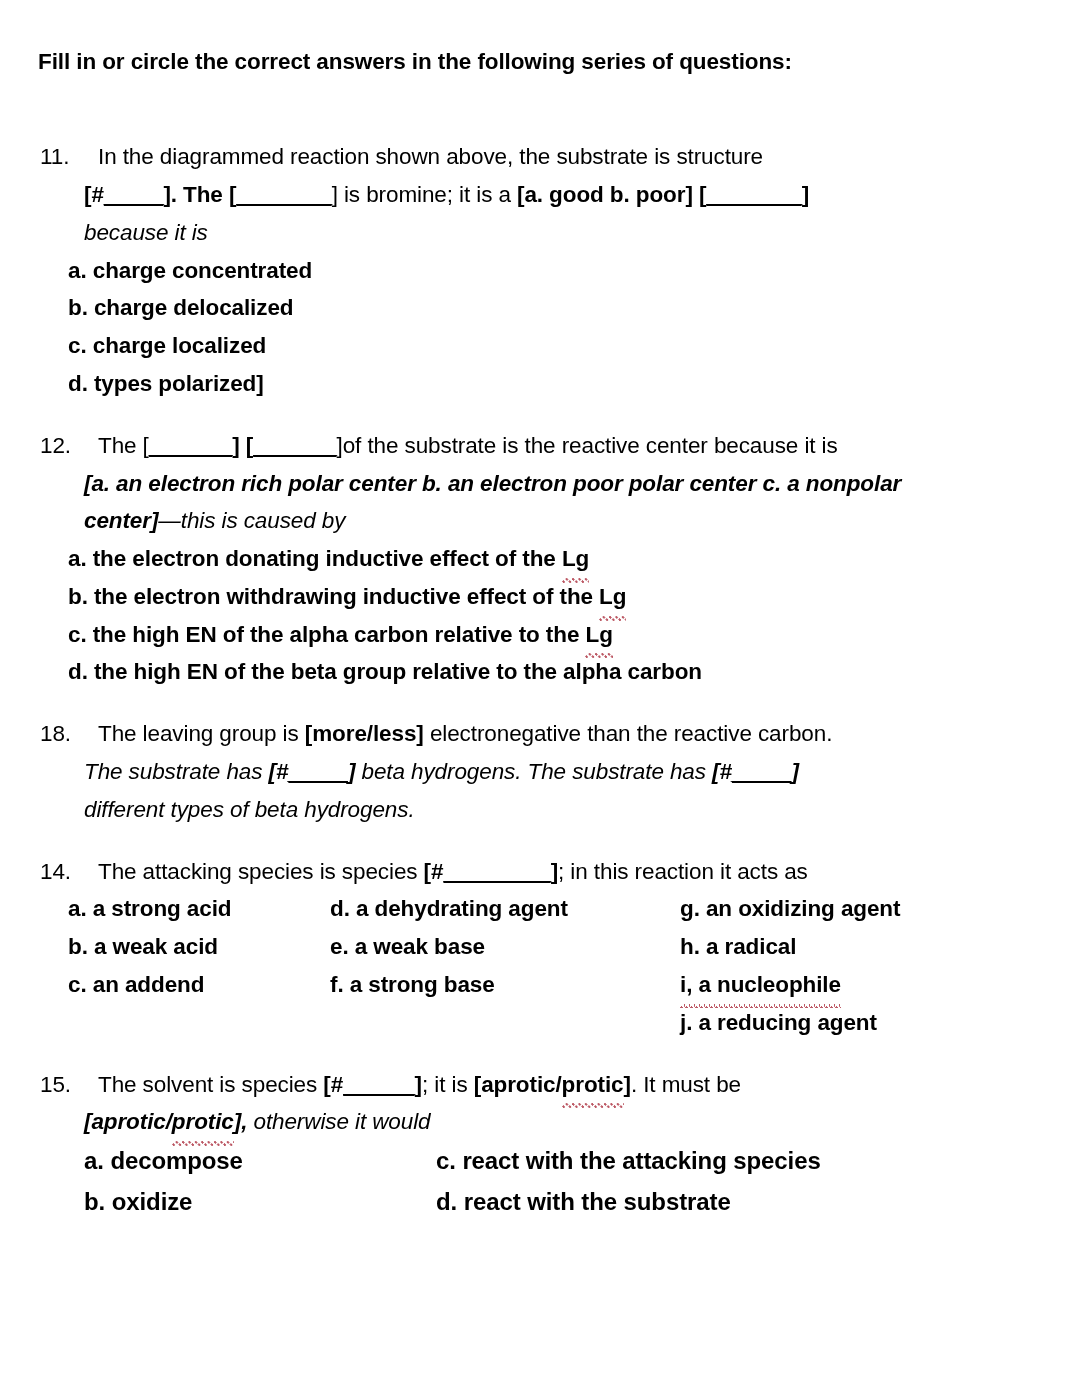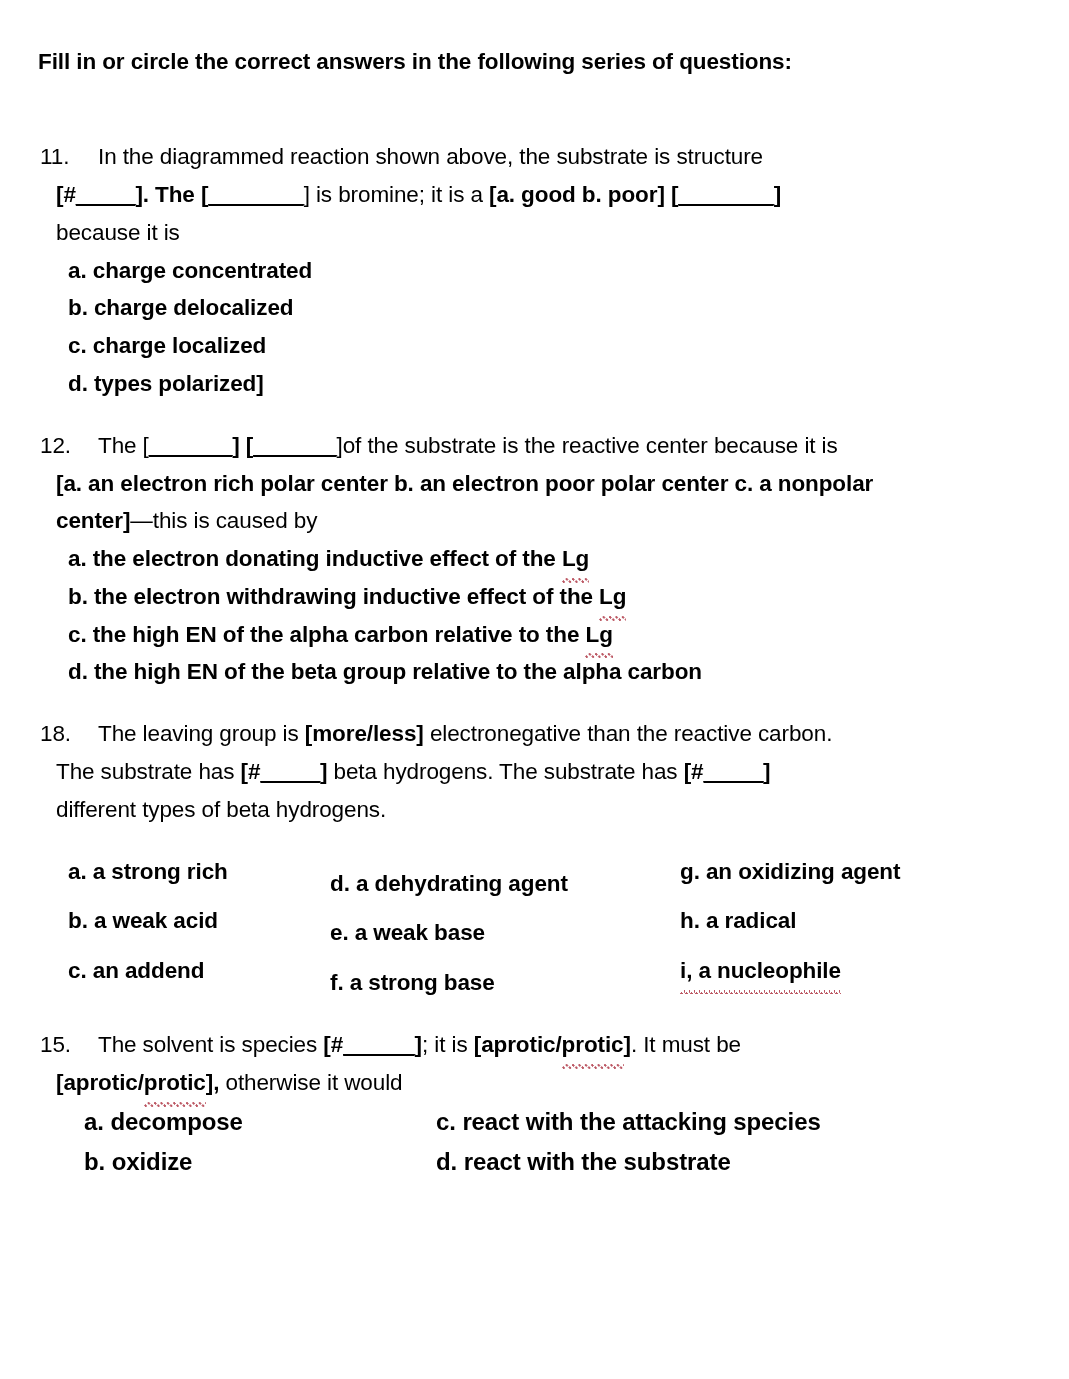--- a/index.html
+++ b/index.html
@@ -55,21 +55,22 @@
     position: relative;
     white-space: nowrap;
   }
   .qnum {
     display: inline-block;
     width: 58px;
     margin-left: 2px;
   }
   .indent {
     display: inline-block;
-    margin-left: 18px;
+    margin-left: 46px;
+    font-style: italic;
   }
   .opt {
     margin-left: 30px;
     font-weight: bold;
     white-space: nowrap;
   }
   b, .b { font-weight: bold; }
   .blank {
     font-weight: bold;
     text-decoration: underline;
@@ -104,21 +105,21 @@
   
   .grid3 {
     position: relative;
     margin-left: 30px;
     font-weight: bold;
     font-size: 22.5px;
     line-height: 1.68;
   }
   .grid3 .row { display: flex; }
   .grid3 .c1 { width: 262px; flex: 0 0 262px; }
-  .grid3 .c2 { width: 350px; flex: 0 0 350px; margin-top: 12px; }
+  .grid3 .c2 { width: 350px; flex: 0 0 350px; }
   .grid3 .c3 { flex: 0 0 auto; }
 
   .grid2 {
     margin-left: 46px;
     font-weight: bold;
     font-size: 24px;
     line-height: 1.68;
   }
   .grid2 .row { display: flex; }
   .grid2 .c1 { width: 352px; flex: 0 0 352px; }
@@ -174,36 +175,44 @@
       </div>
       <div class="qline">
         <span class="indent"><span>The substrate has </span><b>[#</b><span class="blank">_____</span><b>]</b><span> beta hydrogens. The substrate has </span><b>[#</b><span class="blank">_____</span><b>]</b></span>
       </div>
       <div class="qline">
         <span class="indent">different types of beta hydrogens.</span>
       </div>
     </div>
 
     <div class="qblock">
+      <div class="qline">
+        <span class="qnum">14.</span><span>The attacking species is species </span><b>[#</b><span class="blank">_________</span><b>]</b><span>; in this reaction it acts as</span>
+      </div>
       <div class="grid3">
         <div class="row">
-          <div class="c1">a. a strong rich</div>
+          <div class="c1">a. a strong acid</div>
           <div class="c2">d. a dehydrating agent</div>
           <div class="c3">g. an oxidizing agent</div>
         </div>
         <div class="row">
           <div class="c1">b. a weak acid</div>
           <div class="c2">e. a weak base</div>
           <div class="c3">h. a radical</div>
         </div>
         <div class="row">
           <div class="c1">c. an addend</div>
           <div class="c2">f. a strong base</div>
           <div class="c3"><span class="sq sq-sm">i, a nucleophile</span></div>
         </div>
+        <div class="row">
+          <div class="c1 spacer"></div>
+          <div class="c2 spacer"></div>
+          <div class="c3">j. a reducing agent</div>
+        </div>
       </div>
     </div>
 
     <div class="qblock">
       <div class="qline">
         <span class="qnum">15.</span><span>The solvent is species </span><b>[#</b><span class="blank">______</span><b>]</b><span>; it is </span><b>[aprotic/</b><b class="sq">protic</b><b>]</b><span>. It must be</span>
       </div>
       <div class="qline">
         <span class="indent"><b>[aprotic/</b><b class="sq">protic</b><b>],</b><span> otherwise it would</span></span>
       </div>

